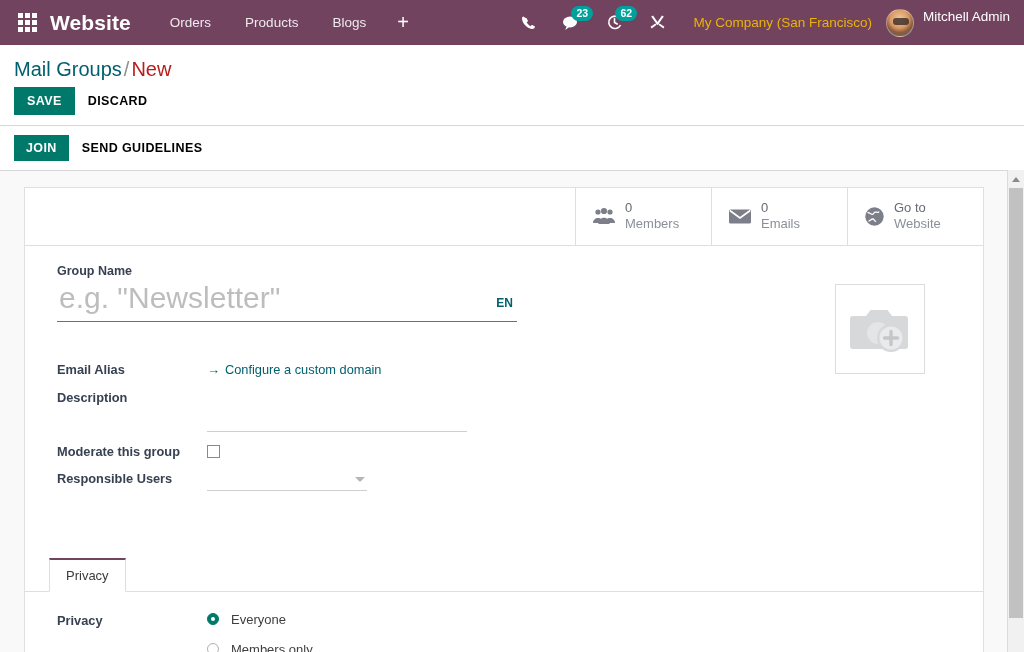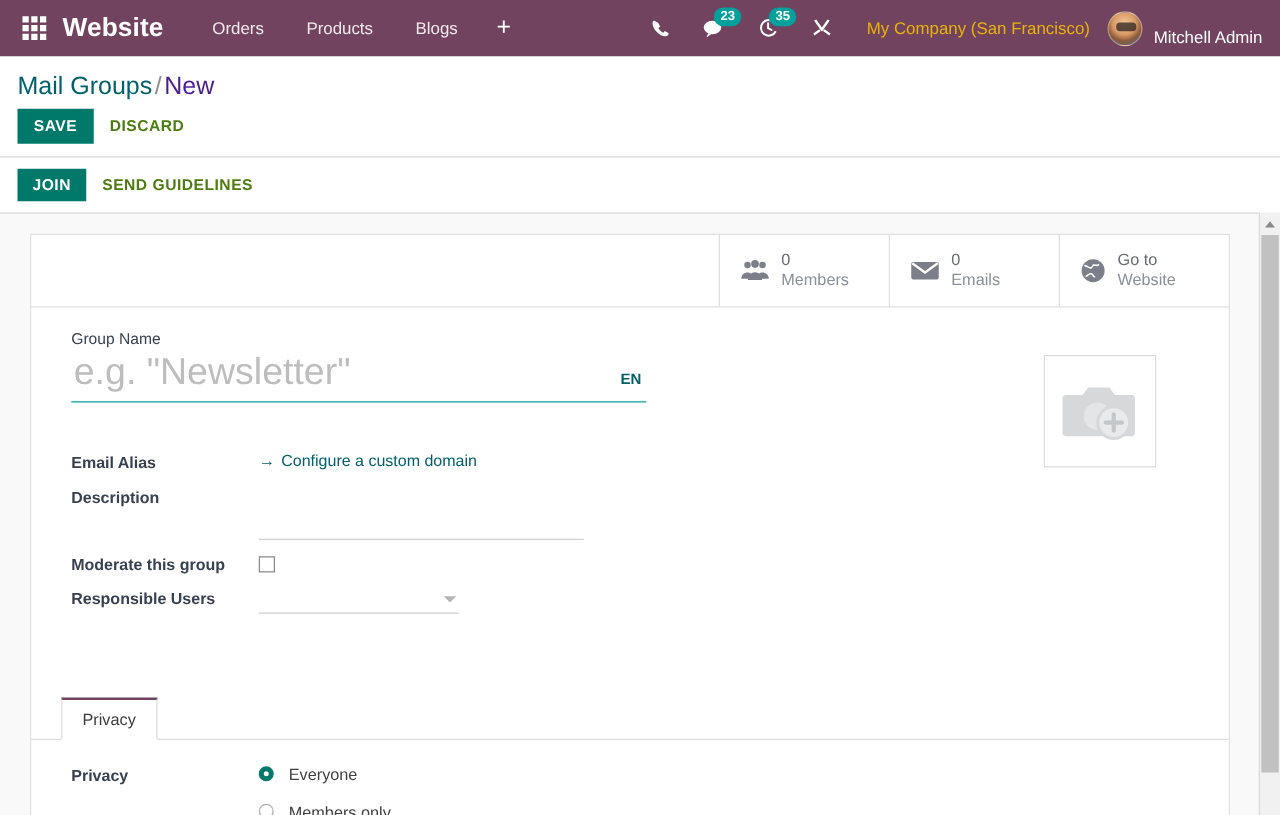--- a/index.html
+++ b/index.html
@@ -39,21 +39,21 @@
     cursor: pointer; display: flex; align-items: center; height: 45px;
   }
   .nav-icon svg { display: block; }
   .badge {
     position: absolute; top: 6px; left: 22px;
     background: #00a09d; color: #fff; font-size: 10.5px;
     font-weight: bold; border-radius: 9px; padding: 1px 5px 1px 5px;
     min-width: 19px; text-align: center; line-height: 13px;
   }
   .company-name { font-size: 13.5px; color: #eab308; padding: 0 14px; cursor: pointer; white-space: nowrap; }
-  .user-menu { display: flex; align-items: flex-end; padding-right: 14px; cursor: pointer; }
+  .user-menu { display: flex; align-items: flex-start; padding-right: 14px; cursor: pointer; }
   .avatar {
     width: 28px; height: 28px; border-radius: 50%;
     background: radial-gradient(circle at 48% 34%, #f4c79a 0%, #d79a66 42%, #8f5a3b 63%, #3c6a86 100%);
     border: 1px solid rgba(255,255,255,.35);
     margin-right: 9px; overflow: hidden; position: relative; flex: 0 0 auto;
   }
   .avatar::after {
     content: ""; position: absolute; left: 6px; top: 8px;
     width: 16px; height: 7px; border-radius: 3px;
     background: #2c2320; opacity: .75;
@@ -61,30 +61,30 @@
   .user-name { font-size: 13.5px; color: #fff; white-space: nowrap; }
 
   
   .control-panel { background: #fff; }
   .breadcrumb {
     padding: 13px 0 6px 14px; font-size: 20px;
     color: #5a5a5a; font-weight: 400;
   }
   .breadcrumb .crumb-link { color: #00606e; cursor: pointer; }
   .breadcrumb .crumb-sep { color: #8e8e8e; margin: 0 2px; }
-  .breadcrumb .crumb-active { color: #4c1d95; }
+  .breadcrumb .crumb-active { color: #b91c1c; }
 
   .btn-row { padding: 0 0 10px 14px; display: flex; }
   .btn-primary {
     background: #00796b; color: #fff; border: none;
     font-size: 12.5px; font-weight: bold; letter-spacing: .4px;
     padding: 7px 13px; cursor: pointer; font-family: inherit;
   }
   .btn-link {
-    background: none; border: none; color: #4d7c0f;
+    background: none; border: none; color: #000000;
     font-size: 12.5px; font-weight: bold; letter-spacing: .4px;
     padding: 7px 13px; cursor: pointer; font-family: inherit;
   }
   .panel-divider { border-top: 1px solid #d8d8d8; }
   .btn-row-2 { padding: 8px 0 8px 14px; display: flex; align-items: center; }
   .btn-row-2 .btn-primary { padding: 6px 12px; }
 
   
   .content-wrap { display: flex; height: 485px; }
   .content {
@@ -108,21 +108,21 @@
   .stat-text { line-height: 1.25; }
   .stat-value { font-size: 13px; color: #666a74; display: block; }
   .stat-label { font-size: 13px; color: #8b8f99; display: block; }
 
   
   .form-body { padding: 18px 24px 30px 32px; position: relative; }
 
   .title-row { display: flex; align-items: flex-start; }
   .title-col { flex: 1; max-width: 460px; }
   .field-label-top {
-    font-size: 12.5px; font-weight: normal; color: #374151;
+    font-size: 12.5px; font-weight: bold; color: #374151;
     display: block; margin-bottom: 1px;
   }
   .title-input-wrap {
     position: relative; border-bottom: 1px solid #00a09d;
     display: flex; align-items: flex-end; padding-right: 4px;
   }
   .title-input {
     border: none; outline: none; background: transparent;
     font-size: 30px; color: #6b6b6b; width: 100%;
     font-family: inherit; padding: 2px 0 6px 2px;
@@ -265,21 +265,21 @@
         <ellipse cx="8" cy="7" rx="7" ry="5.4"></ellipse>
         <path d="M4.5 11.5 L3.2 15 L7 12.3 Z"></path>
       </svg>
       <span class="badge">23</span>
     </div>
     <div class="nav-icon">
       <svg width="17" height="17" viewBox="0 0 17 17" fill="none" stroke="#ffffff" stroke-width="1.6">
         <path d="M13.5 4A6.2 6.2 0 1 0 14.6 11"></path>
         <path d="M8.5 4.6 L8.5 8.5 L11.2 10" stroke-linecap="round"></path>
       </svg>
-      <span class="badge">35</span>
+      <span class="badge">62</span>
     </div>
     <div class="nav-icon">
       <svg width="17" height="17" viewBox="0 0 17 17" fill="#ffffff">
         <path d="M2.2 2.4 L4 1.6 L9.6 9.5 L8.2 11 Z"></path>
         <path d="M14.8 2.4 L13 1.6 L7.4 9.5 L8.8 11 Z"></path>
         <path d="M2.6 14.4 L1.6 12.8 L6.4 9.4 L7.6 10.8 Z"></path>
         <path d="M14.4 14.4 L15.4 12.8 L10.6 9.4 L9.4 10.8 Z"></path>
       </svg>
     </div>
     <div class="company-name">My Company (San Francisco)</div>

